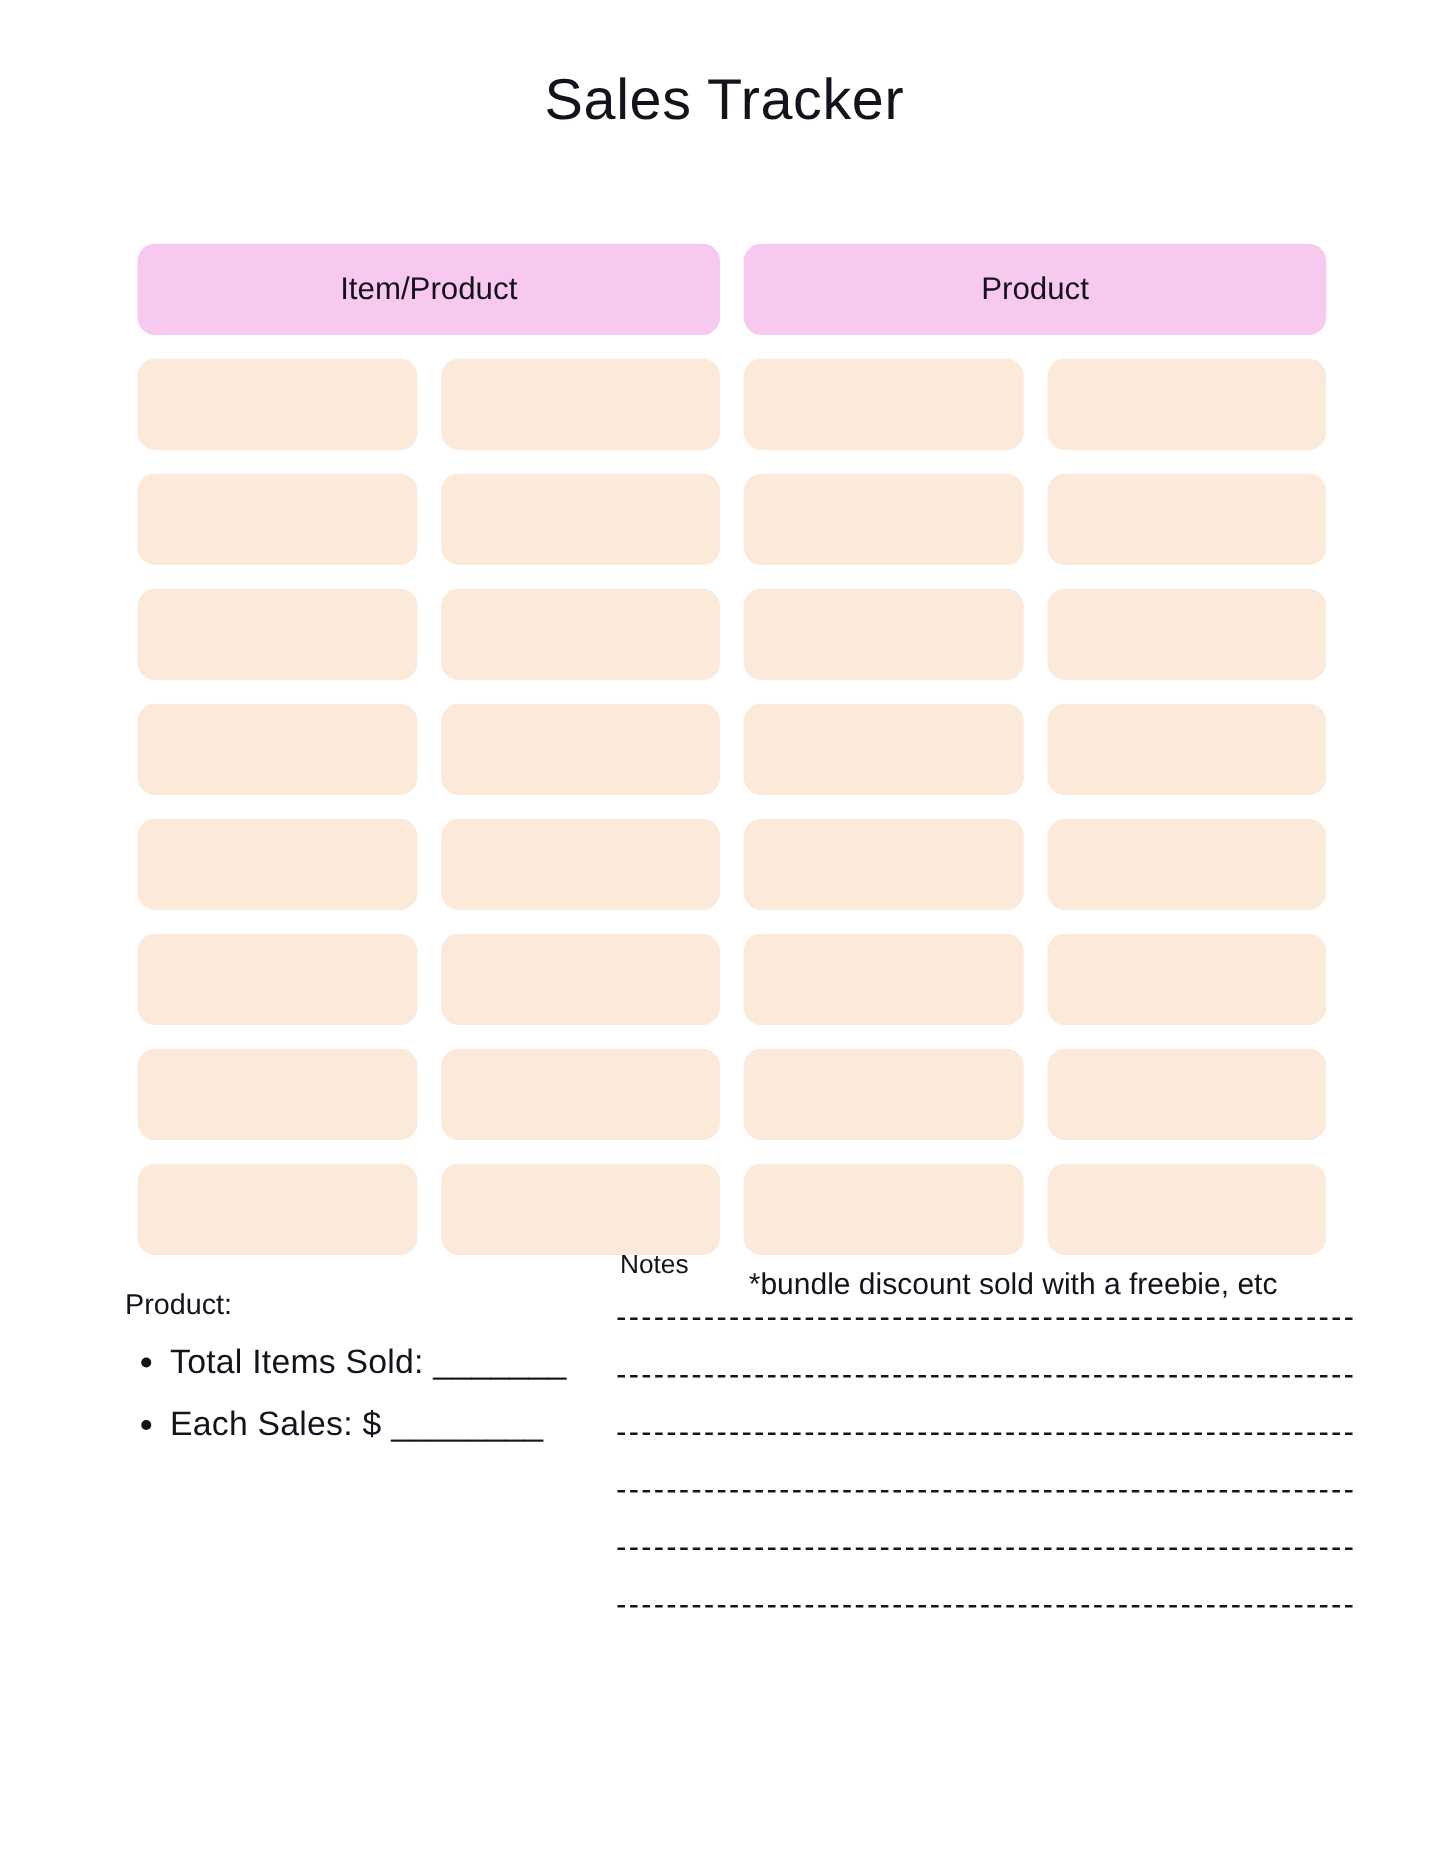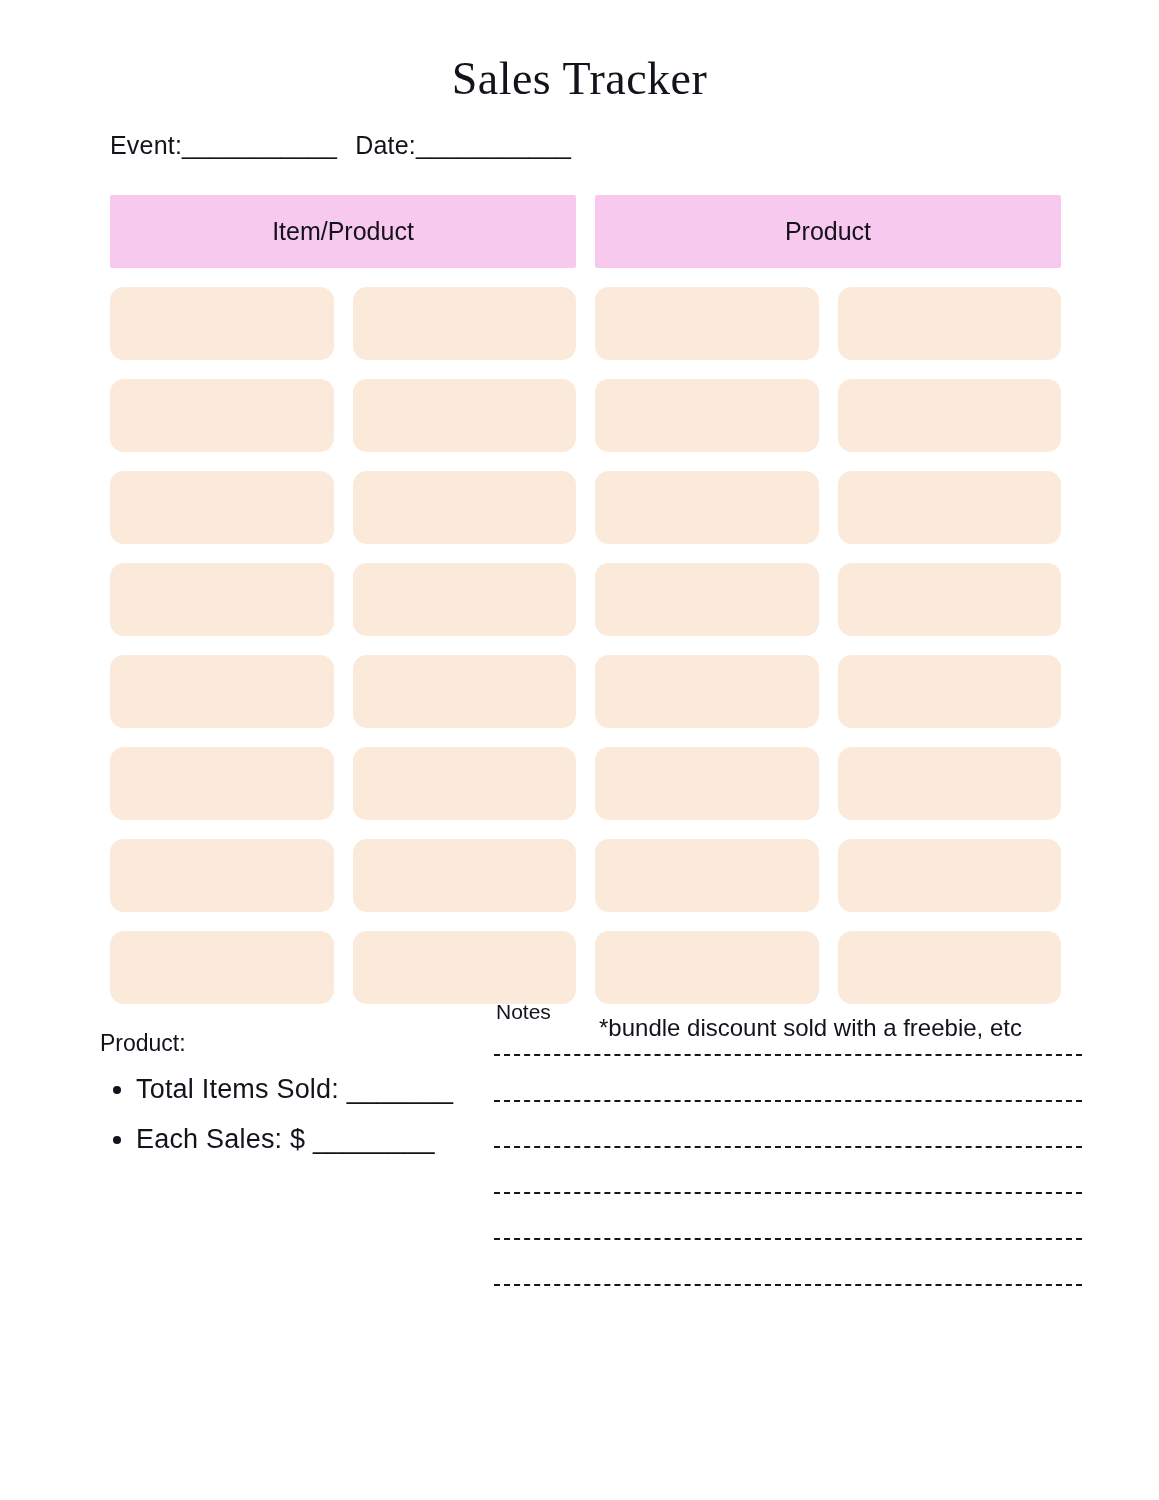--- a/index.html
+++ b/index.html
@@ -23,21 +23,20 @@
     padding: 0;
   }
 
   .title {
     text-align: center;
     font-size: 46px;
     font-weight: 400;
     letter-spacing: 0.5px;
     margin: 52px 0 0 0;
     color: #14121a;
-    font-family: Liberation Serif, serif;
   }
 
   .meta-row {
     margin: 26px 0 0 110px;
     font-size: 25px;
     letter-spacing: 0.2px;
     white-space: nowrap;
   }
   .meta-row .meta-gap { display: inline-block; width: 18px; }
 
@@ -61,21 +60,21 @@
   }
 
   .header-cell {
     background: #f7c9ef;
     display: flex;
     align-items: center;
     justify-content: center;
     font-size: 25px;
     color: #14121a;
     height: 73px;
-    border-radius: 2px;
+    border-radius: 14px;
   }
 
   .body-cell {
     background: #fbead9;
     height: 73px;
     border-radius: 14px;
   }
 
   .bottom {
     position: absolute;
@@ -131,23 +130,20 @@
   }
   .note-line.first { margin-top: 30px; }
 </style>
 </head>
 <body>
 
 <div class="page">
 
   <h1 class="title">Sales Tracker</h1>
 
-  <div class="meta-row">
-    <span>Event:</span><span>___________</span><span class="meta-gap"></span><span>Date:</span><span>___________</span>
-  </div>
 
   <div class="grid">
 
     <div class="row">
       <div class="cell header-cell">Item/Product</div>
       <div class="cell header-cell">Product</div>
     </div>
 
     <div class="row">
       <div class="cell body-cell"></div>

